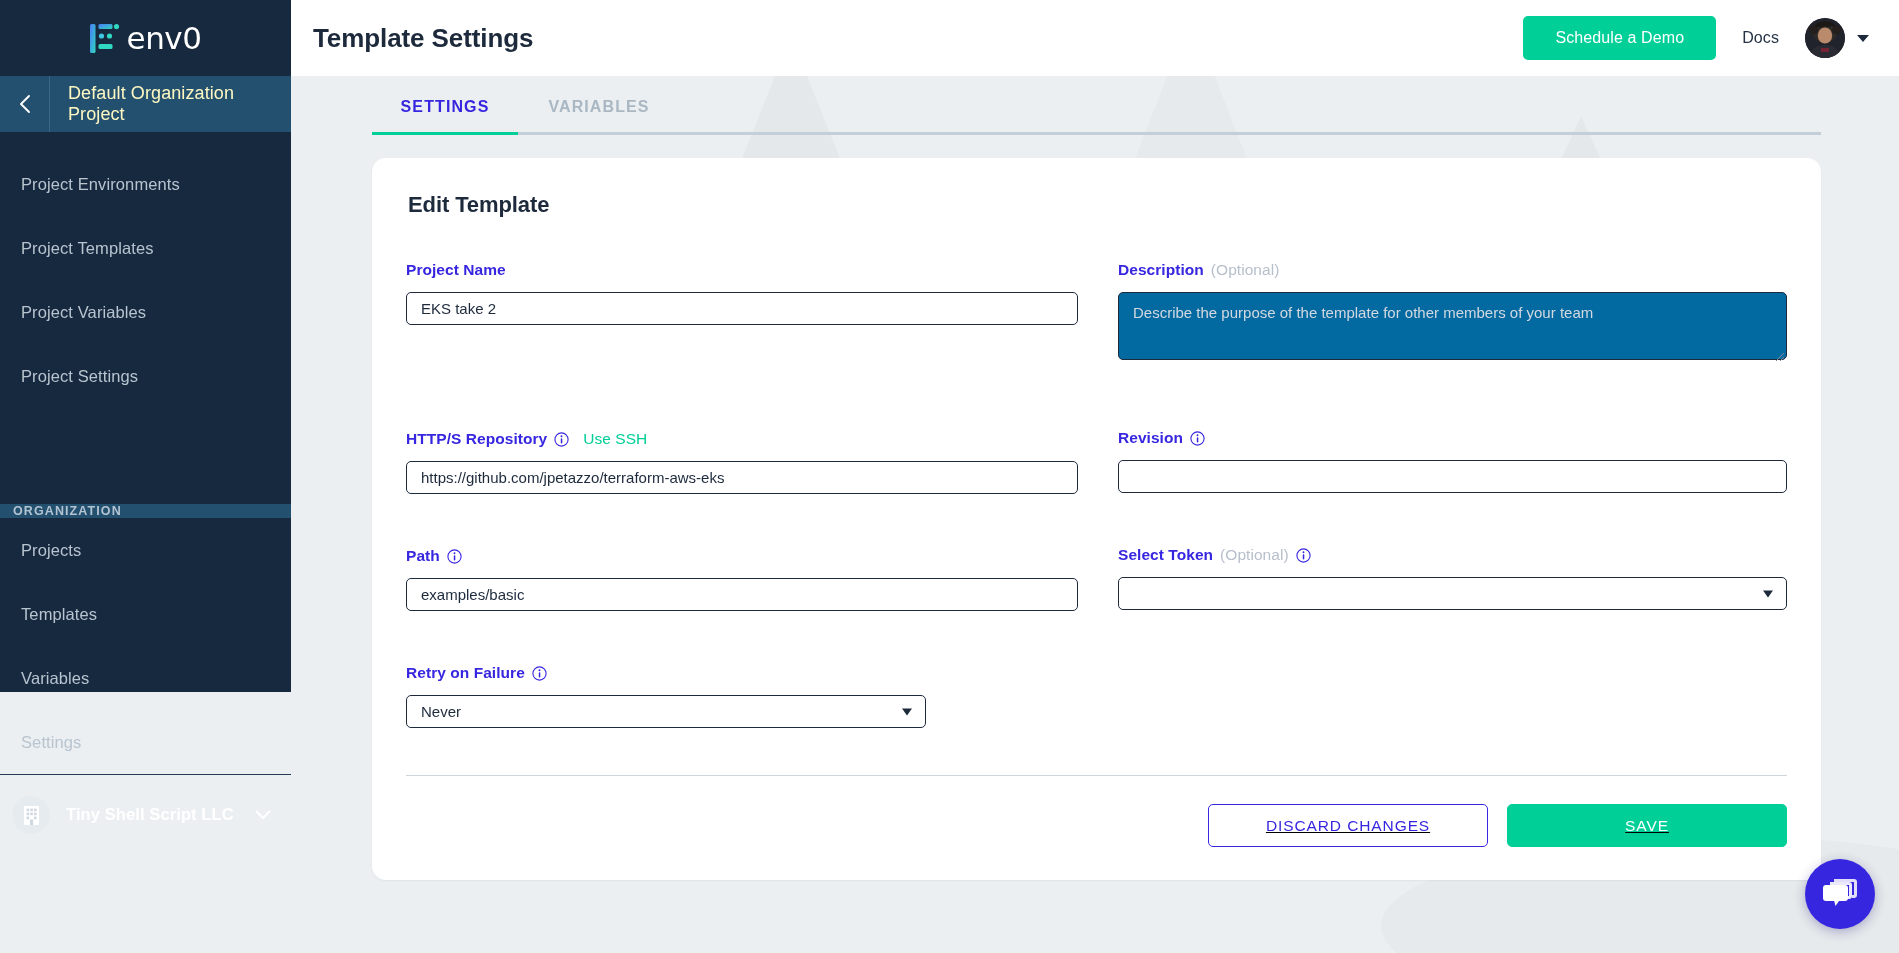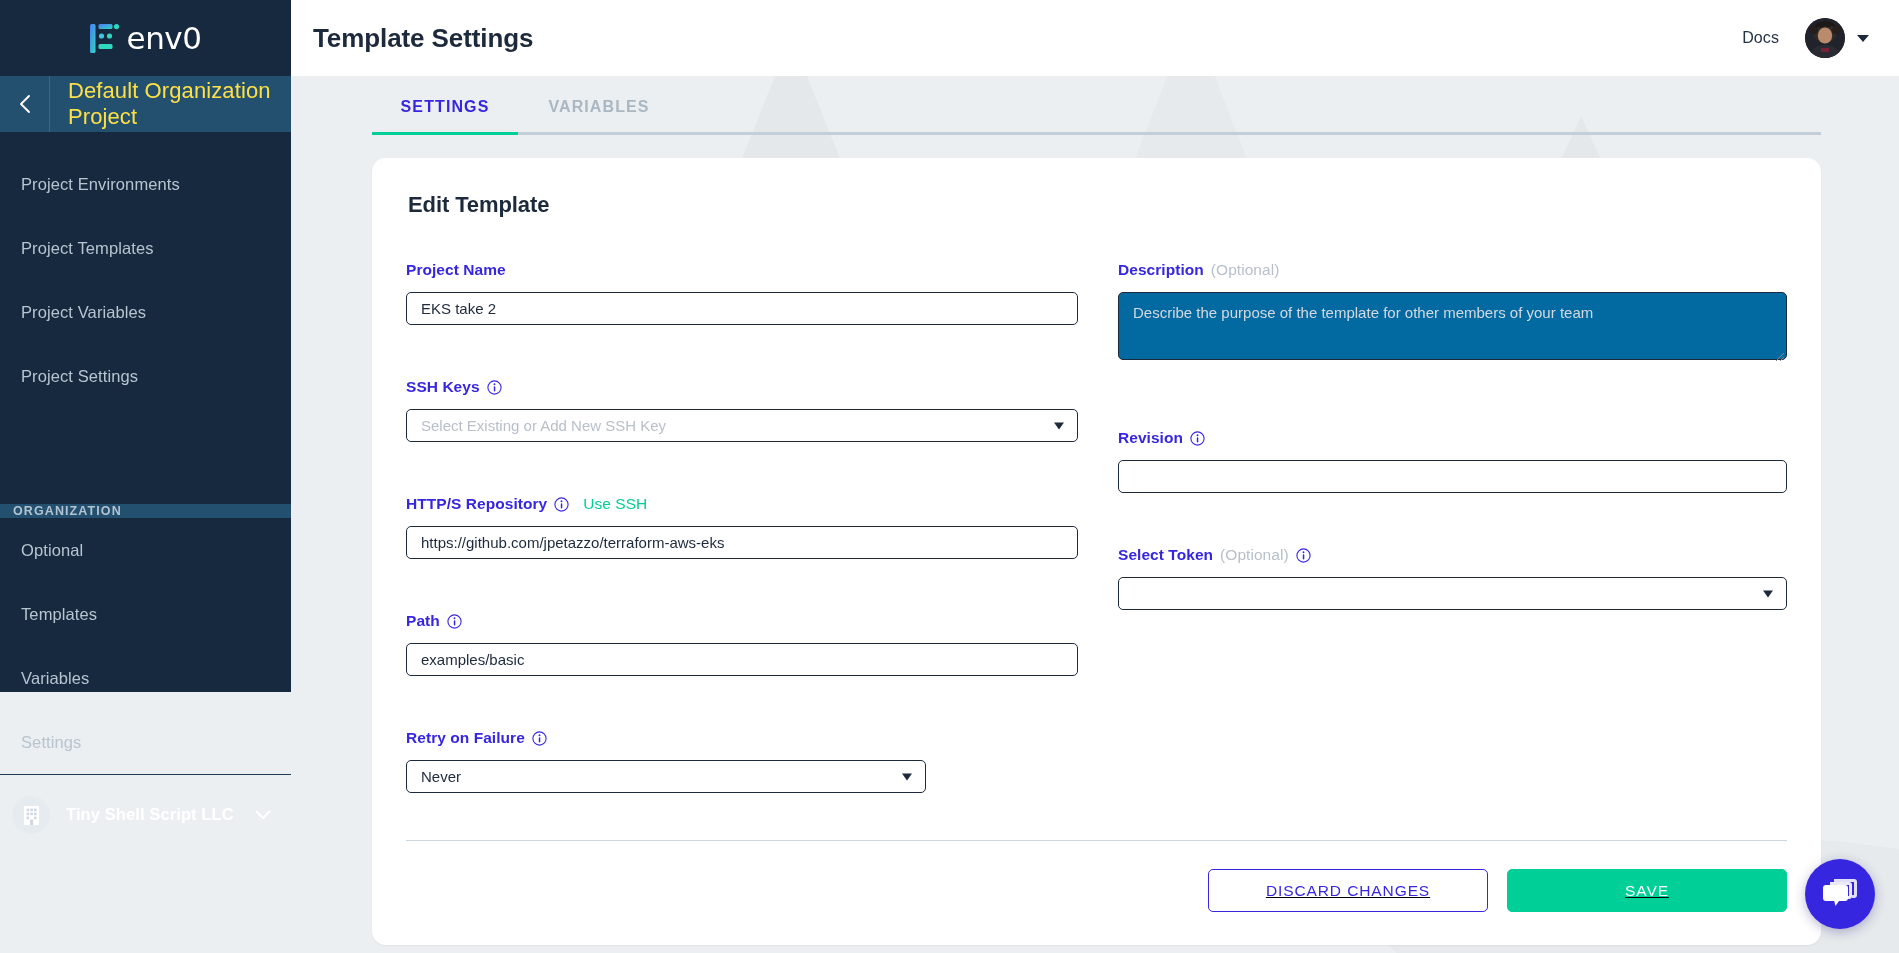--- a/index.html
+++ b/index.html
@@ -67,22 +67,22 @@
     display: flex;
     align-items: center;
     justify-content: center;
     border-right: 1px solid #3a6688;
     cursor: pointer;
   }
   .back-btn svg { display: block; }
   .project-name {
     flex: 1;
     padding-left: 18px;
-    color: #fde047;
-    font-size: 22px;
+    color: #fef9c3;
+    font-size: 18px;
     letter-spacing: 0.1px;
   }
 
   .nav-group { padding-top: 20px; }
   .nav-item {
     height: 64px;
     display: flex;
     align-items: center;
     padding-left: 21px;
     color: #b8c4cf;
@@ -469,21 +469,21 @@
         <span>Project Settings</span>
       </div>
     </nav>
 
     <div class="section-header">
       <span>ORGANIZATION</span>
     </div>
 
     <nav>
       <div class="nav-item">
-        <span>Optional</span>
+        <span>Projects</span>
       </div>
       <div class="nav-item">
         <span>Templates</span>
       </div>
       <div class="nav-item">
         <span>Variables</span>
       </div>
       <div class="nav-item">
         <span>Settings</span>
       </div>
@@ -513,20 +513,21 @@
         </svg>
       </div>
     </div>
   </aside>
 
   <section class="main">
 
     <header class="topbar">
       <h1 class="page-title">Template Settings</h1>
       <div class="topbar-right">
+        <button class="demo-btn">Schedule a Demo</button>
         <span class="docs-link">Docs</span>
         <span class="user-chip">
           <svg class="user-avatar" viewBox="0 0 40 40">
             <defs>
                 <clipPath id="av">
                   <circle cx="20" cy="20" r="20"></circle>
                 </clipPath>
               </defs>
             <g clip-path="url(#av)">
               <rect width="40" height="40" fill="#20232b"></rect>
@@ -571,36 +572,20 @@
 
             <div class="field">
               <div class="field-label">
                 <span>Project Name</span>
               </div>
               <input class="input" type="text" value="EKS take 2" style="">
             </div>
 
             <div class="gap-ssh"></div>
 
-            <div class="field">
-              <div class="field-label">
-                <span>SSH Keys</span>
-                <span class="info-icon">
-                  <svg width="15" height="15" viewBox="0 0 15 15">
-                    <circle cx="7.5" cy="7.5" r="6.6" fill="none" stroke="#3726e0" stroke-width="1.1"></circle>
-                    <circle cx="7.5" cy="4.2" r="0.95" fill="#3726e0"></circle>
-                    <rect x="6.8" y="6.2" width="1.5" height="5.2" rx="0.7" fill="#3726e0"></rect>
-                  </svg>
-                </span>
-              </div>
-              <div class="select">
-                <span class="select-placeholder">Select Existing or Add New SSH Key</span>
-                <span class="select-caret"></span>
-              </div>
-            </div>
 
             <div class="gap-row"></div>
 
             <div class="field">
               <div class="field-label">
                 <span>HTTP/S Repository</span>
                 <span class="info-icon">
                   <svg width="15" height="15" viewBox="0 0 15 15">
                     <circle cx="7.5" cy="7.5" r="6.6" fill="none" stroke="#3726e0" stroke-width="1.1"></circle>
                     <circle cx="7.5" cy="4.2" r="0.95" fill="#3726e0"></circle>

